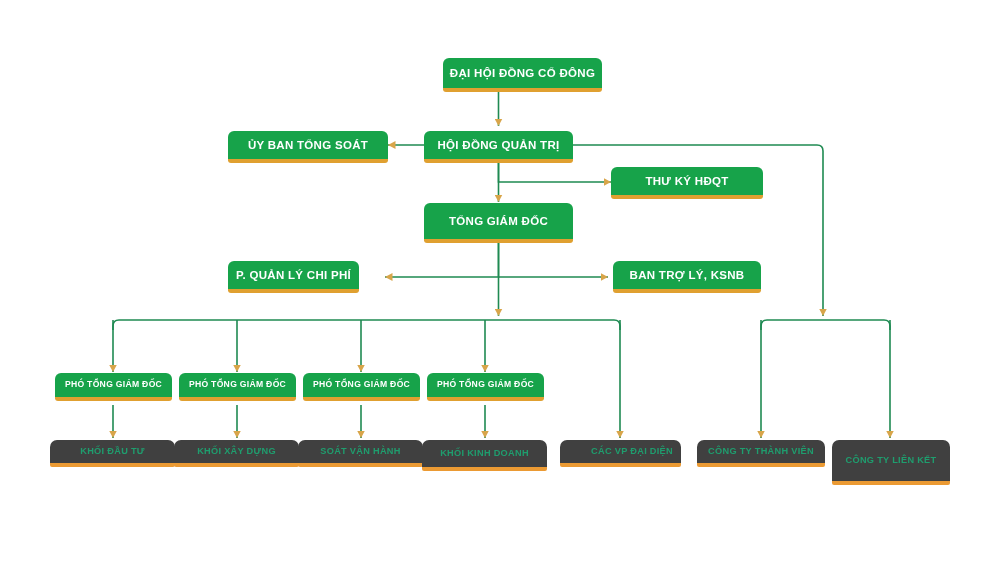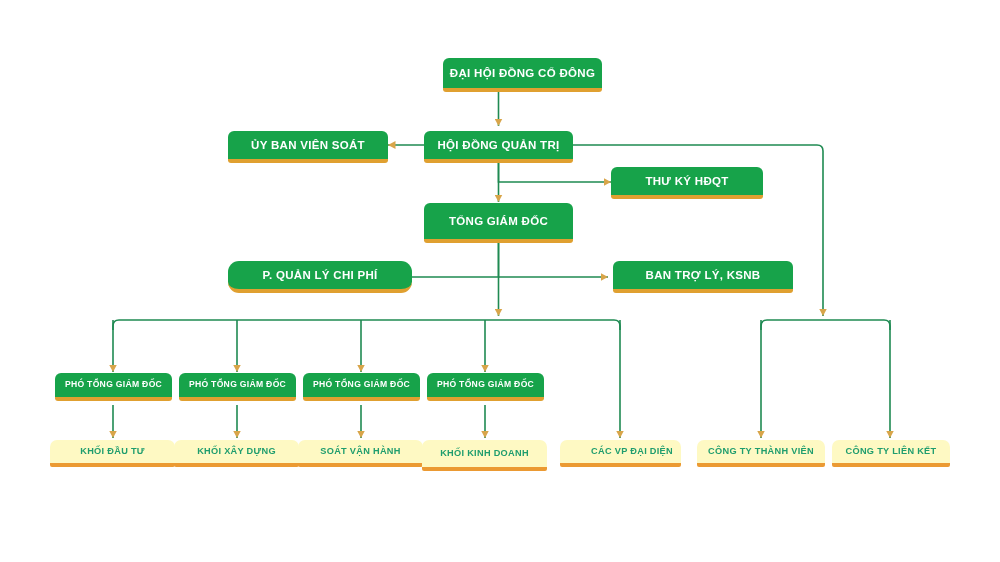--- a/index.html
+++ b/index.html
@@ -40,21 +40,21 @@
     color: #ffffff;
     font-weight: bold;
     border-bottom: 4px solid #e0a030;
   }
   .node.green .label {
     padding: 0 10px;
     line-height: 1.1;
   }
   
   .node.gray {
-    background: #fef9c3;
+    background: #404040;
     border-radius: 7px 7px 2px 2px;
     color: #1f9d6e;
     font-weight: bold;
     border-bottom: 4px solid #eb9a33;
   }
   .node.gray .label {
     padding: 0 8px;
     line-height: 1.1;
   }
   .t-11 { font-size: 11.5px; }
@@ -111,40 +111,40 @@
       <path d="M761,320 L761,438" marker-end="url(#arrowTip)"></path>
       <path d="M890,320 L890,438" marker-end="url(#arrowTip)"></path>
     </g>
   </svg>
 
   <div class="node green t-11" style="left:419px; top:58px; width:159px; height:34px;margin-left:24px;">
     <span class="label">ĐẠI HỘI ĐỒNG CỔ ĐÔNG</span>
   </div>
 
   <div class="node green t-11" style="left:228px; top:131px; width:160px; height:32px;">
-    <span class="label">ỦY BAN VIÊN SOÁT</span>
+    <span class="label">ỦY BAN TỔNG SOÁT</span>
   </div>
 
   <div class="node green t-11" style="left:424px; top:131px; width:149px; height:32px;">
     <span class="label">HỘI ĐỒNG QUẢN TRỊ</span>
   </div>
 
   <div class="node green t-11" style="left:611px; top:167px; width:152px; height:32px;">
     <span class="label">THƯ KÝ HĐQT</span>
   </div>
 
   <div class="node green t-11" style="left:424px; top:203px; width:149px; height:40px;">
     <span class="label">TỔNG GIÁM ĐỐC</span>
   </div>
 
-  <div class="node green t-11" style="left:228px; top:261px; width:184px; height:32px;border-radius:11px;">
+  <div class="node green t-11" style="left:228px; top:261px; width:131px; height:32px;">
     <span class="label">P. QUẢN LÝ CHI PHÍ</span>
   </div>
 
-  <div class="node green t-11" style="left:613px; top:261px; width:180px; height:32px;">
+  <div class="node green t-11" style="left:613px; top:261px; width:148px; height:32px;">
     <span class="label">BAN TRỢ LÝ, KSNB</span>
   </div>
 
   <div class="node green t-85" style="left:55px; top:373px; width:117px; height:28px;">
     <span class="label">PHÓ TỔNG GIÁM ĐỐC</span>
   </div>
 
   <div class="node green t-85" style="left:179px; top:373px; width:117px; height:28px;">
     <span class="label">PHÓ TỔNG GIÁM ĐỐC</span>
   </div>
@@ -174,17 +174,17 @@
   </div>
 
   <div class="node gray t-9" style="left:560px; top:440px; width:121px; height:27px;justify-content:flex-end;">
     <span class="label">CÁC VP ĐẠI DIỆN</span>
   </div>
 
   <div class="node gray t-9" style="left:697px; top:440px; width:128px; height:27px;">
     <span class="label">CÔNG TY THÀNH VIÊN</span>
   </div>
 
-  <div class="node gray t-9" style="left:832px; top:440px; width:118px; height:27px;">
+  <div class="node gray t-9" style="left:832px; top:440px; width:118px; height:45px;">
     <span class="label">CÔNG TY LIÊN KẾT</span>
   </div>
 
 </div>
 
 </body></html>

